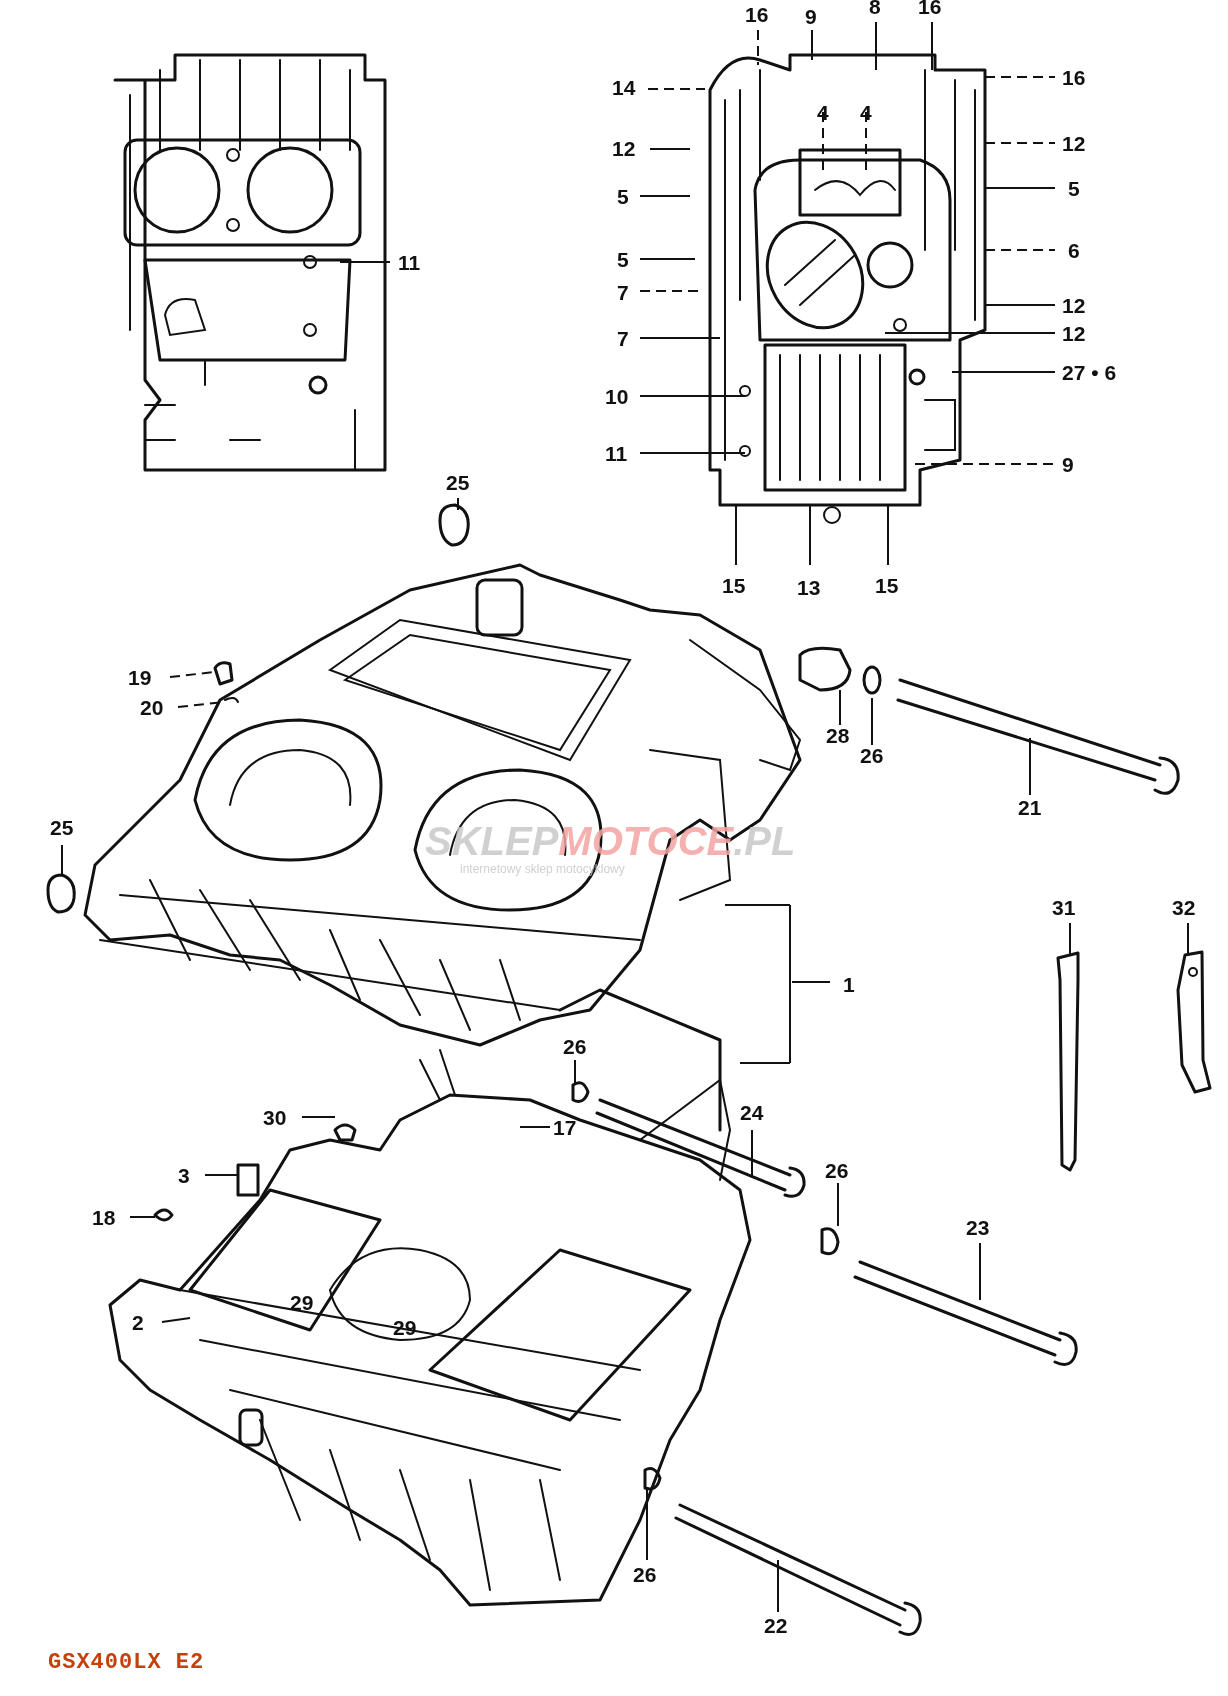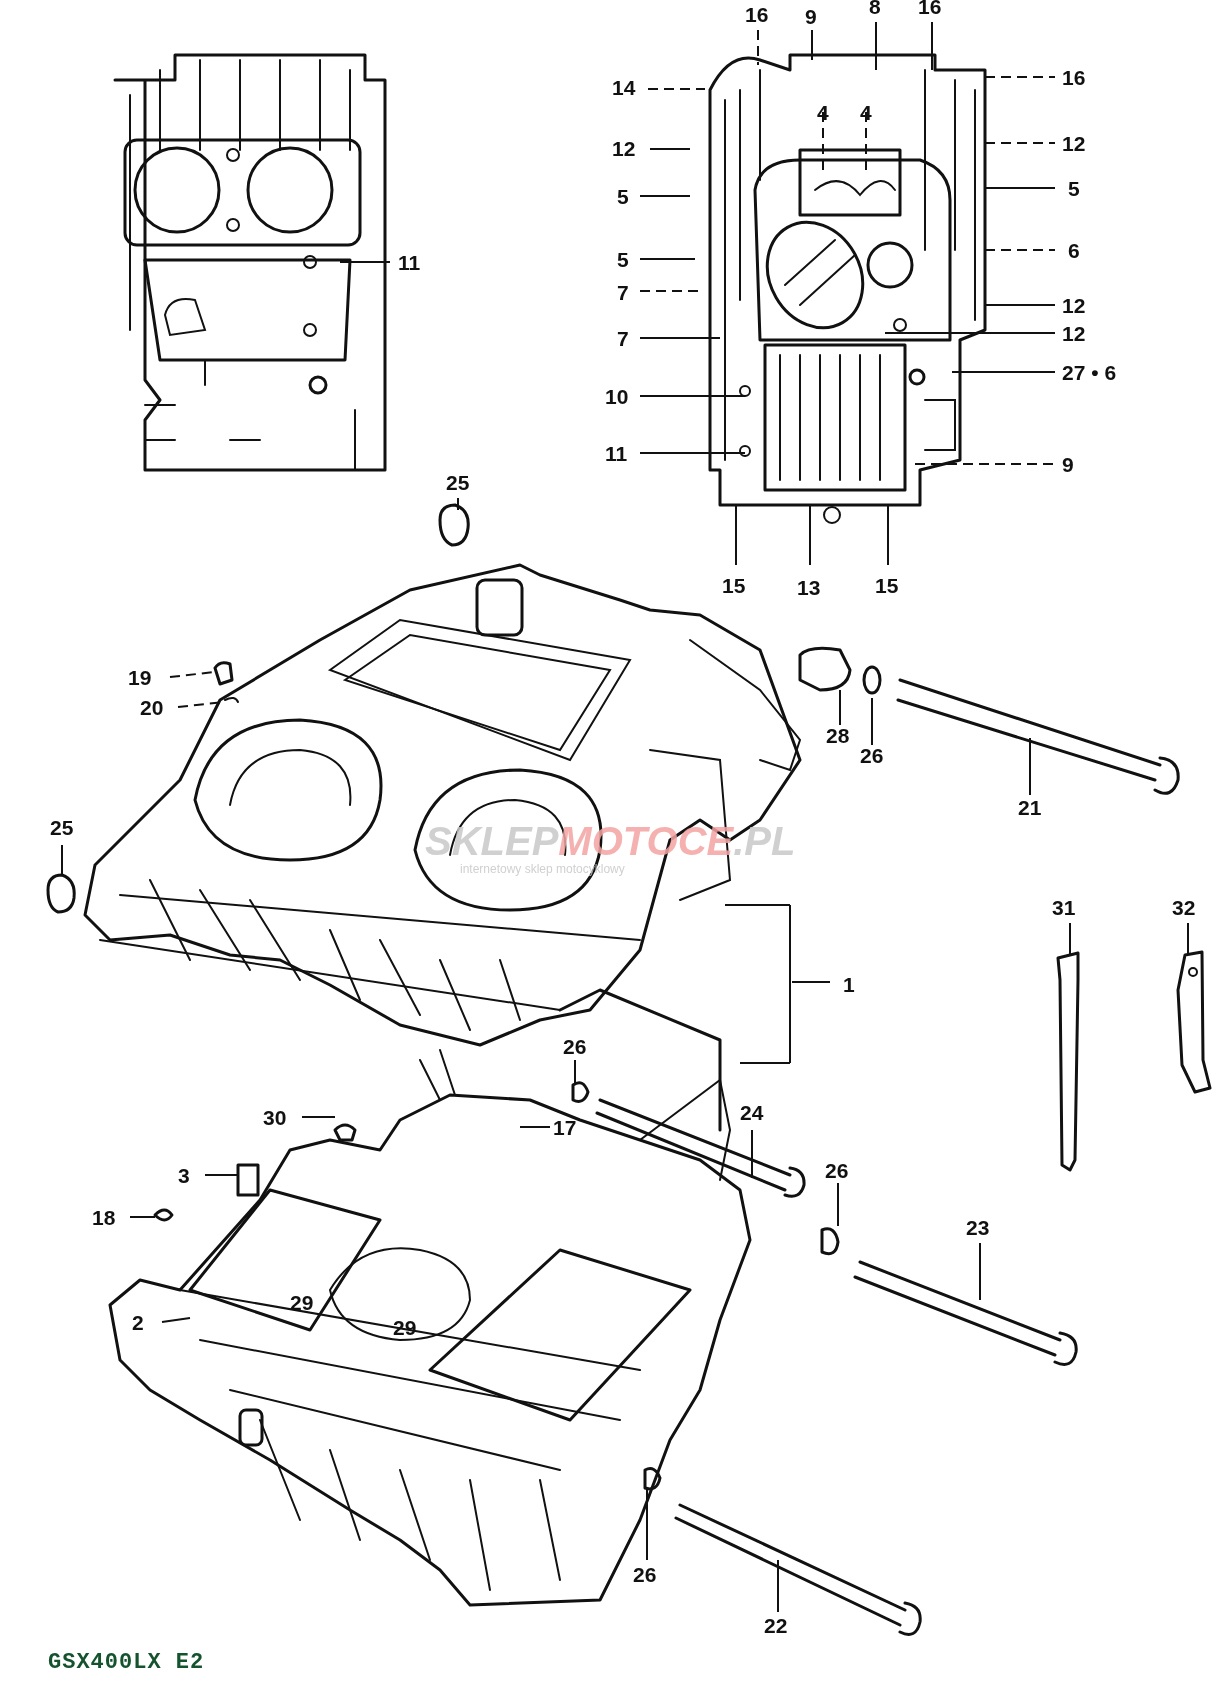--- a/index.html
+++ b/index.html
@@ -6,21 +6,21 @@
   body { width:1228px; height:1696px; position:relative; overflow:hidden;
          font-family:"Liberation Sans", sans-serif; }
   #diagram { position:absolute; left:0; top:0; width:1228px; height:1696px; }
   .lbl { font-family:"Liberation Sans", sans-serif; font-weight:bold; font-size:21px; fill:#111; }
   .ln { stroke:#111; stroke-width:2; fill:none; }
   .dl { stroke:#111; stroke-width:2; fill:none; stroke-dasharray:10 6; }
   .part { stroke:#111; stroke-width:3; fill:none; stroke-linejoin:round; stroke-linecap:round; }
   .thin { stroke:#111; stroke-width:2; fill:none; stroke-linecap:round; }
   .wm { font-family:"Liberation Sans", sans-serif; font-weight:bold; font-style:italic; font-size:40px; }
   .model { position:absolute; left:48px; top:1650px; font-family:"Liberation Mono", monospace;
-           font-weight:bold; font-size:22px; color:#14532d; letter-spacing:1px; }
+           font-weight:bold; font-size:22px; color:#c2410c; letter-spacing:1px; }
 </style>
 </head>
 <body>
 
 <svg id="diagram" viewBox="0 0 1228 1696" xmlns="http://www.w3.org/2000/svg">
 
   <g>
     <path class="part" d="M115 80 L175 80 L175 55 L365 55 L365 80 L385 80 L385 470 L145 470 L145 420 L160 400 L145 380 L145 80 Z"></path>
     <path class="thin" d="M130 95 L130 330 M160 70 L160 150 M200 60 L200 150 M240 60 L240 150 M280 60 L280 150 M320 60 L320 150 M350 70 L350 150"></path>
     <rect class="part" x="125" y="140" width="235" height="105" rx="12"></rect>

